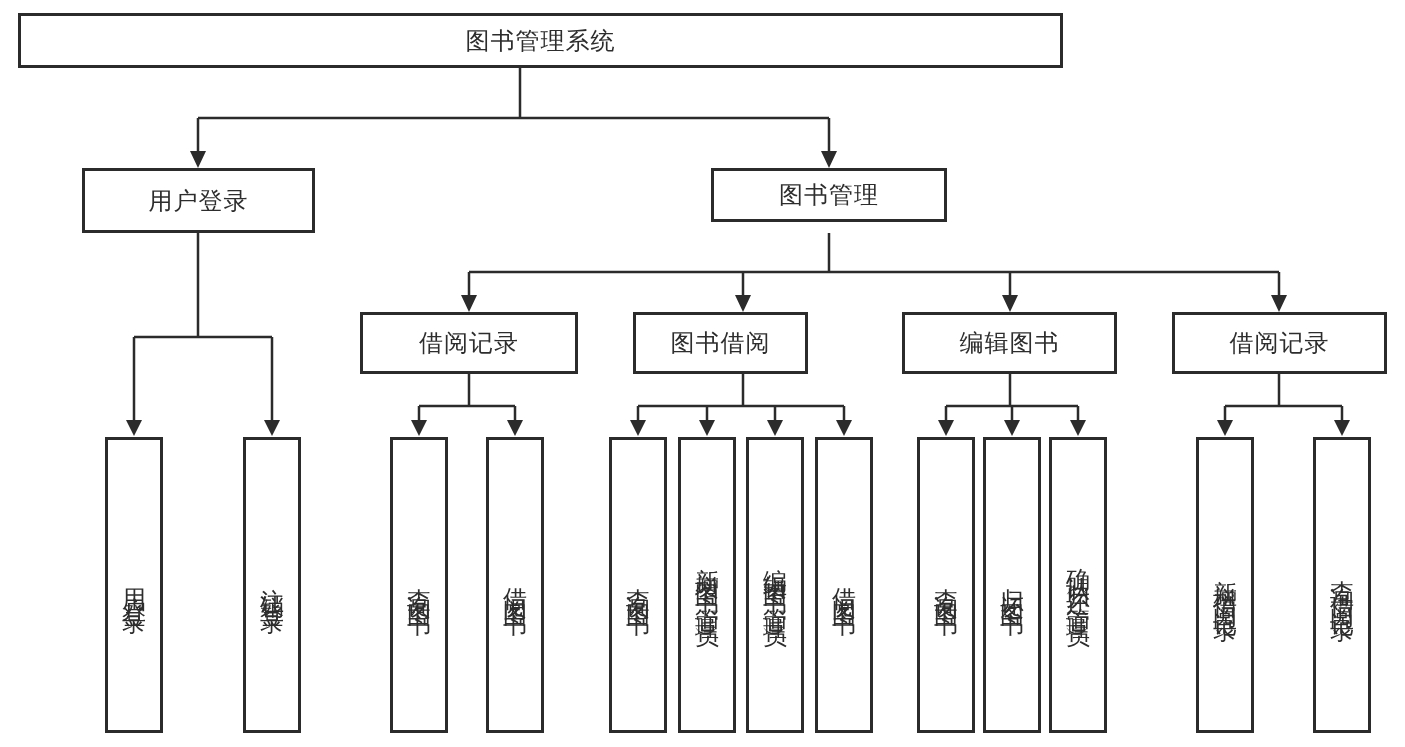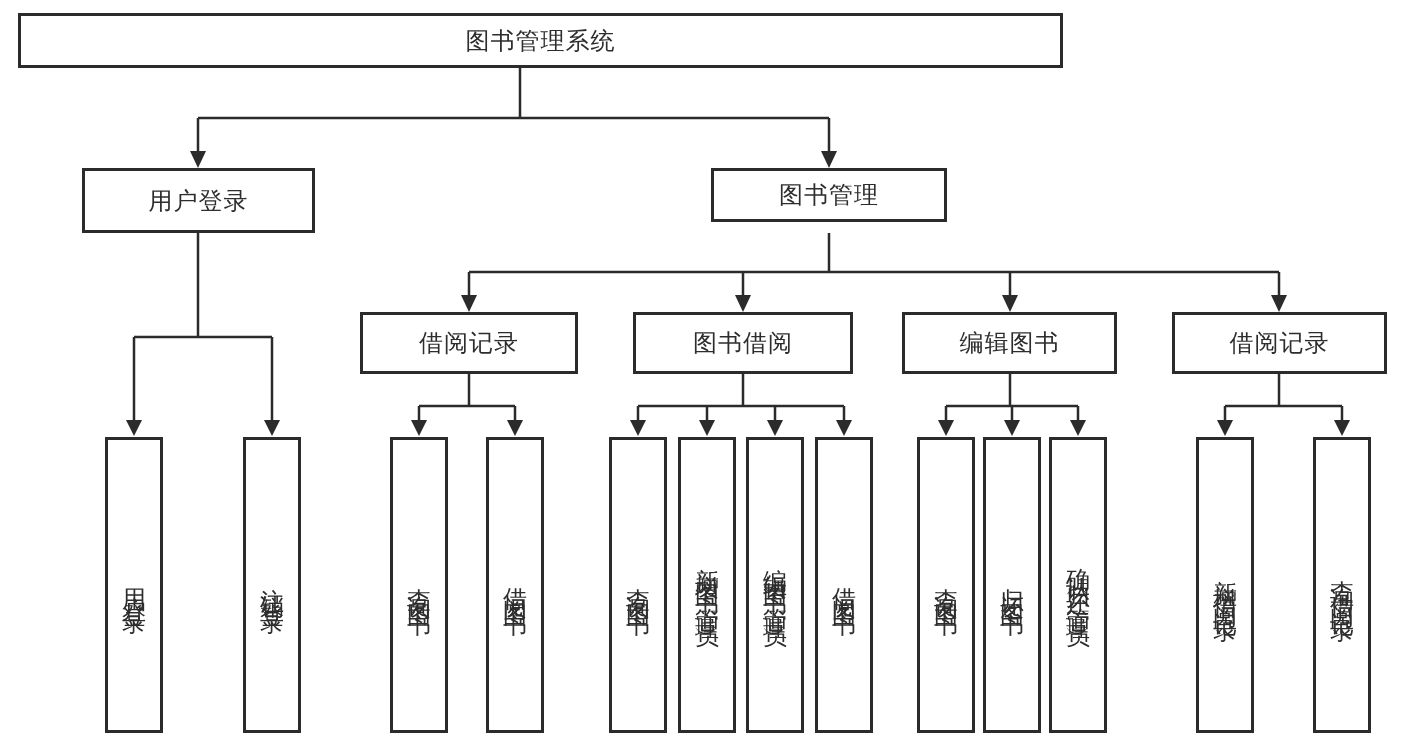--- a/index.html
+++ b/index.html
@@ -30,21 +30,21 @@
     text-orientation:mixed;
     letter-spacing:8px;
     white-space:normal;
     line-height:1;
   }
   
   .b-root   { left:18px;   top:13px;  width:1045px; height:55px; }
   .b-login  { left:82px;   top:168px; width:233px;  height:65px; }
   .b-mgmt   { left:711px;  top:168px; width:236px;  height:54px; }
   .b-rec    { left:360px;  top:312px; width:218px;  height:62px; }
-  .b-bb     { left:633px;  top:312px; width:220px;  height:62px; }
+  .b-bb     { left:633px;  top:312px; width:175px;  height:62px; }
   .b-cb     { left:902px;  top:312px; width:215px;  height:62px; }
   .b-br     { left:1172px; top:312px; width:215px;  height:62px; }
   
   .tall { top:437px; width:58px; height:296px; }
   .t1  { left:105px; }  .t2  { left:243px; }
   .t3  { left:390px; }  .t4  { left:486px; }
   .t5  { left:609px; }  .t6  { left:678px; }
   .t7  { left:746px; }  .t8  { left:815px; }
   .t9  { left:917px; }  .t10 { left:983px; }
   .t11 { left:1049px; } .t12 { left:1196px; }

